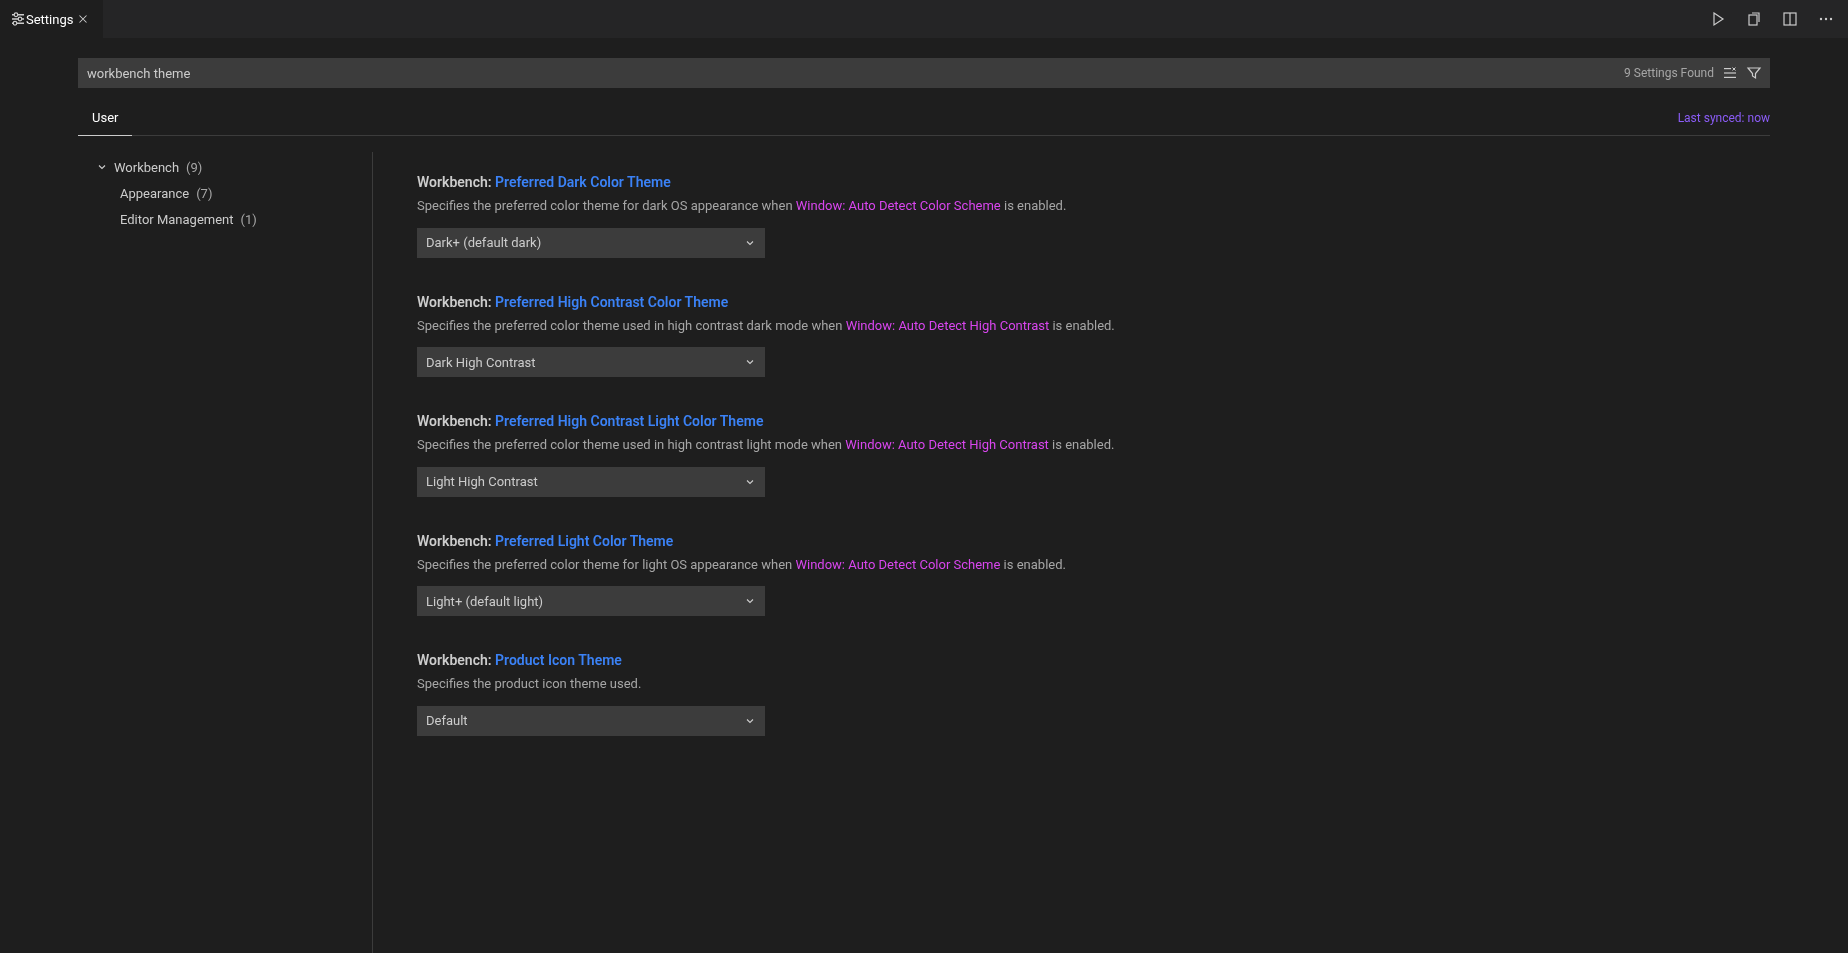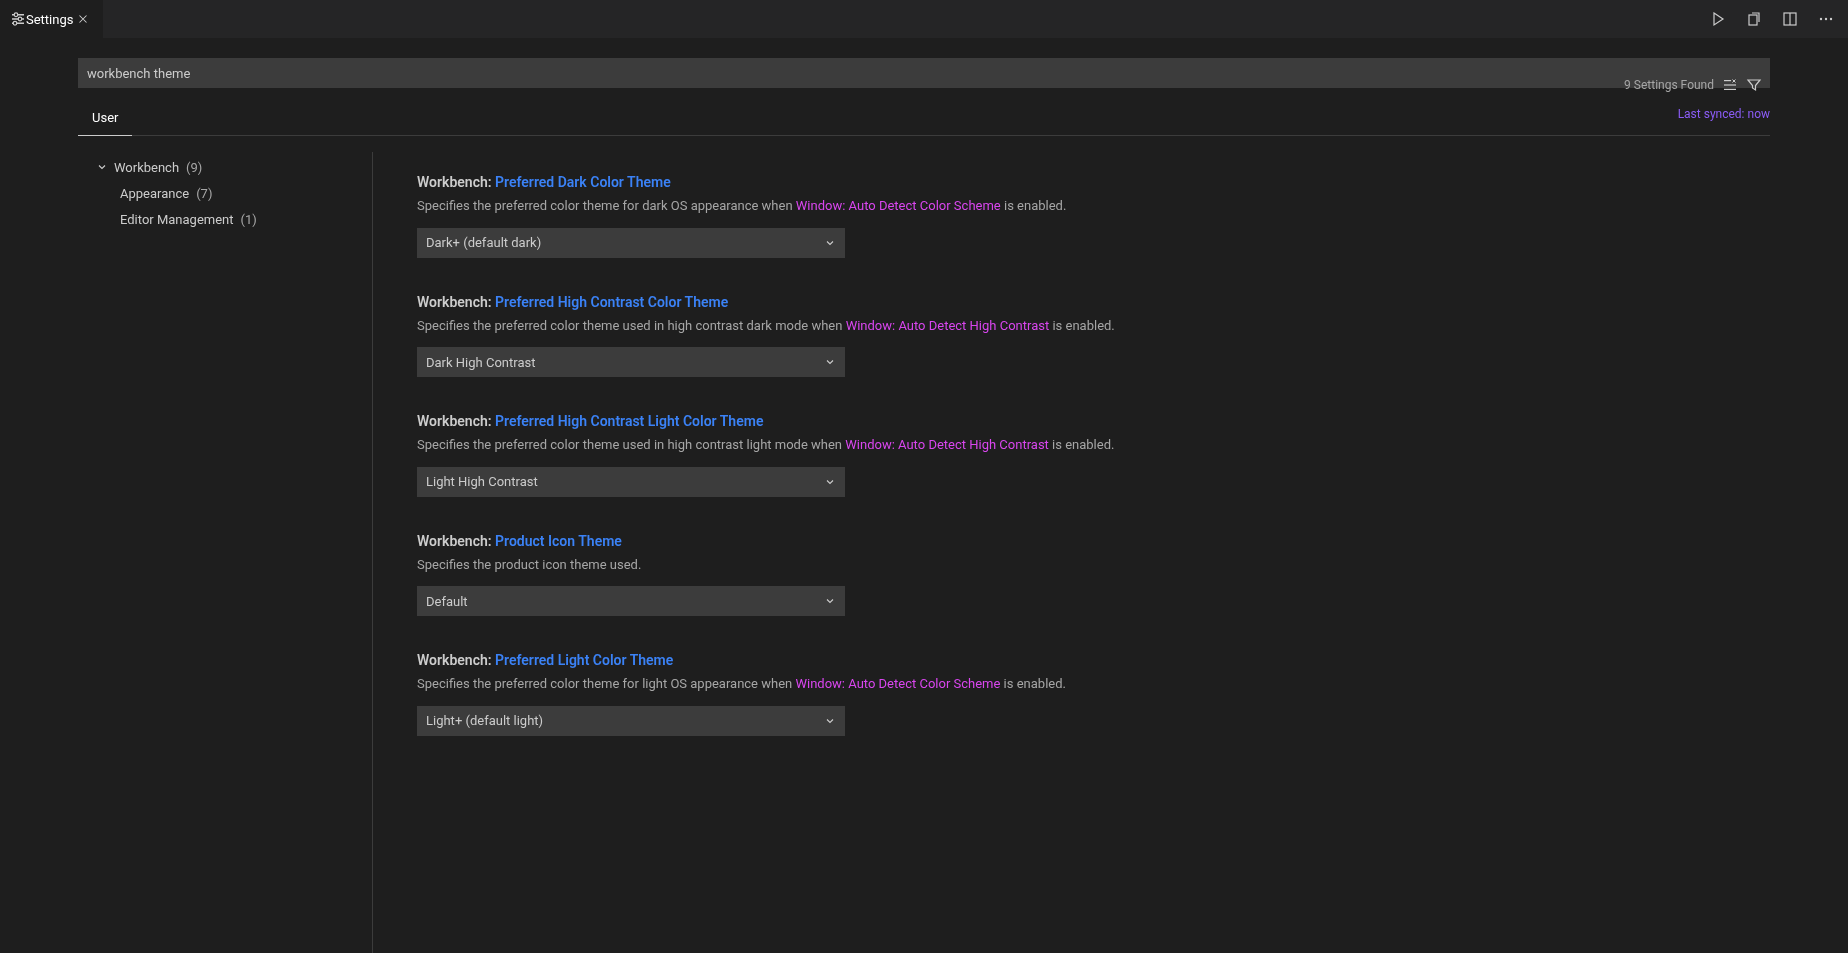--- a/index.html
+++ b/index.html
@@ -95,39 +95,39 @@
       border: 1px solid #3c3c3c;
       color: #cccccc;
       padding: 0 160px 0 8px;
       font-size: 13px;
       font-family: inherit;
       outline: none;
     }
     .search-status {
       position: absolute;
       right: 8px;
-      top: 12px;
+      top: 0;
       height: 100%;
       display: flex;
       align-items: center;
       gap: 8px;
       color: #a6a6a6;
       font-size: 12px;
     }
     .search-status-icon {
       color: #cccccc;
       cursor: pointer;
       display: flex;
       align-items: center;
     }
 
     
     .scope-row {
       display: flex;
-      align-items: center;
+      align-items: flex-end;
       justify-content: space-between;
       margin: 14px 78px 0 78px;
       border-bottom: 1px solid #3c3c3c;
       gap: 10px;
     }
     .scope-tabs {
       display: flex;
     }
     .scope-tab {
       padding: 8px 14px 10px 14px;
@@ -221,21 +221,21 @@
       line-height: 1.5;
     }
     .setting-link {
       color: #d946ef;
       cursor: pointer;
     }
     .setting-select {
       display: flex;
       align-items: center;
       justify-content: space-between;
-      width: 428px;
+      width: 348px;
       height: 30px;
       background-color: #3c3c3c;
       border: 1px solid #3c3c3c;
       padding: 0 8px;
       cursor: pointer;
       color: #cccccc;
     }
     .setting-select-chevron {
       color: #cccccc;
     }
@@ -397,47 +397,47 @@
           <span class="setting-select-chevron">
             <svg width="12" height="12" viewBox="0 0 16 16">
                 <path d="M4 6 L8 10 L12 6" stroke="currentColor" stroke-width="1.5" fill="none"></path>
               </svg>
           </span>
         </div>
       </div>
 
       <div class="setting-item">
         <div class="setting-title">
+          <span class="setting-category">Workbench: </span><span class="setting-name">Preferred Light Color Theme</span>
+        </div>
+        <div class="setting-description">
+          <span>Specifies the preferred color theme for light OS appearance when </span><span class="setting-link">Window: Auto Detect Color Scheme</span><span> is enabled.</span>
+        </div>
+        <div class="setting-select">
+          <span>Light+ (default light)</span>
+          <span class="setting-select-chevron">
+            <svg width="12" height="12" viewBox="0 0 16 16">
+                <path d="M4 6 L8 10 L12 6" stroke="currentColor" stroke-width="1.5" fill="none"></path>
+              </svg>
+          </span>
+        </div>
+      </div>
+
+      <div class="setting-item">
+        <div class="setting-title">
           <span class="setting-category">Workbench: </span><span class="setting-name">Product Icon Theme</span>
         </div>
         <div class="setting-description">
           <span>Specifies the product icon theme used.</span>
         </div>
         <div class="setting-select">
           <span>Default</span>
           <span class="setting-select-chevron">
             <svg width="12" height="12" viewBox="0 0 16 16">
                 <path d="M4 6 L8 10 L12 6" stroke="currentColor" stroke-width="1.5" fill="none"></path>
               </svg>
           </span>
         </div>
       </div>
 
-      <div class="setting-item">
-        <div class="setting-title">
-          <span class="setting-category">Workbench: </span><span class="setting-name">Preferred Light Color Theme</span>
-        </div>
-        <div class="setting-description">
-          <span>Specifies the preferred color theme for light OS appearance when </span><span class="setting-link">Window: Auto Detect Color Scheme</span><span> is enabled.</span>
-        </div>
-        <div class="setting-select">
-          <span>Light+ (default light)</span>
-          <span class="setting-select-chevron">
-            <svg width="12" height="12" viewBox="0 0 16 16">
-                <path d="M4 6 L8 10 L12 6" stroke="currentColor" stroke-width="1.5" fill="none"></path>
-              </svg>
-          </span>
-        </div>
-      </div>
-
     </div>
   </div>
 </div>
 
 </body></html>

